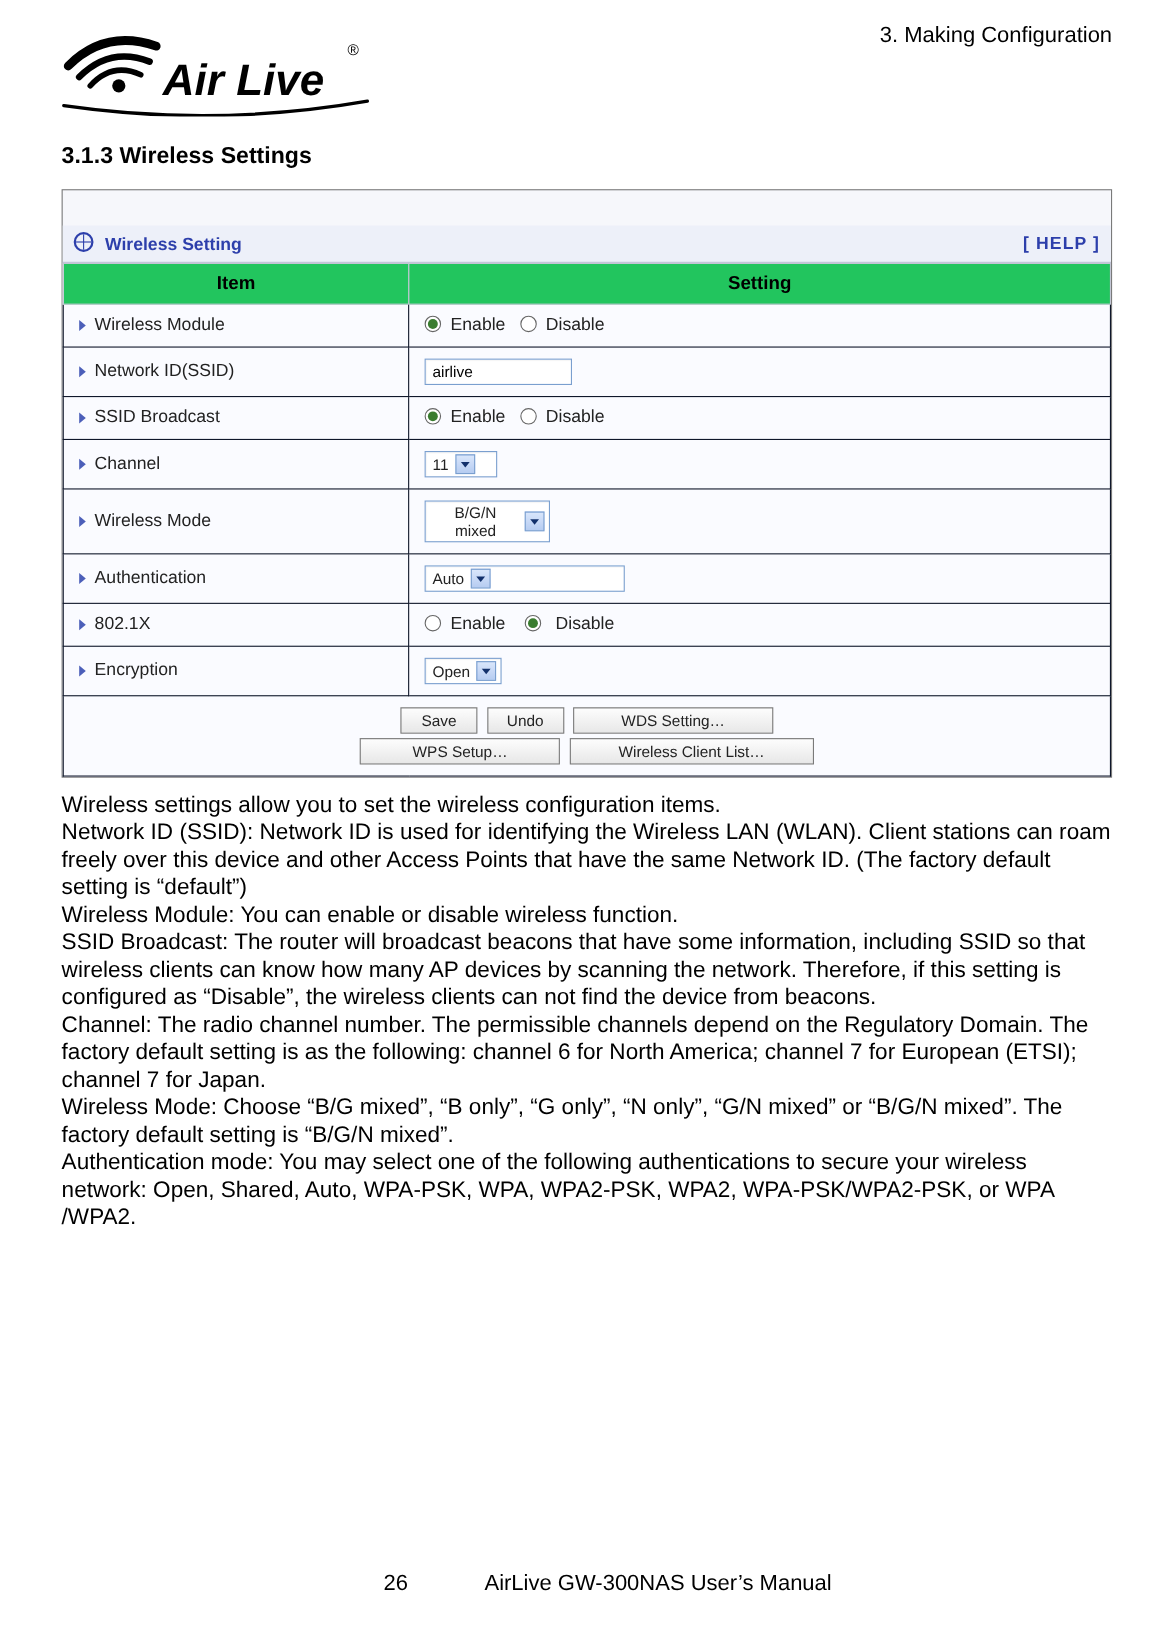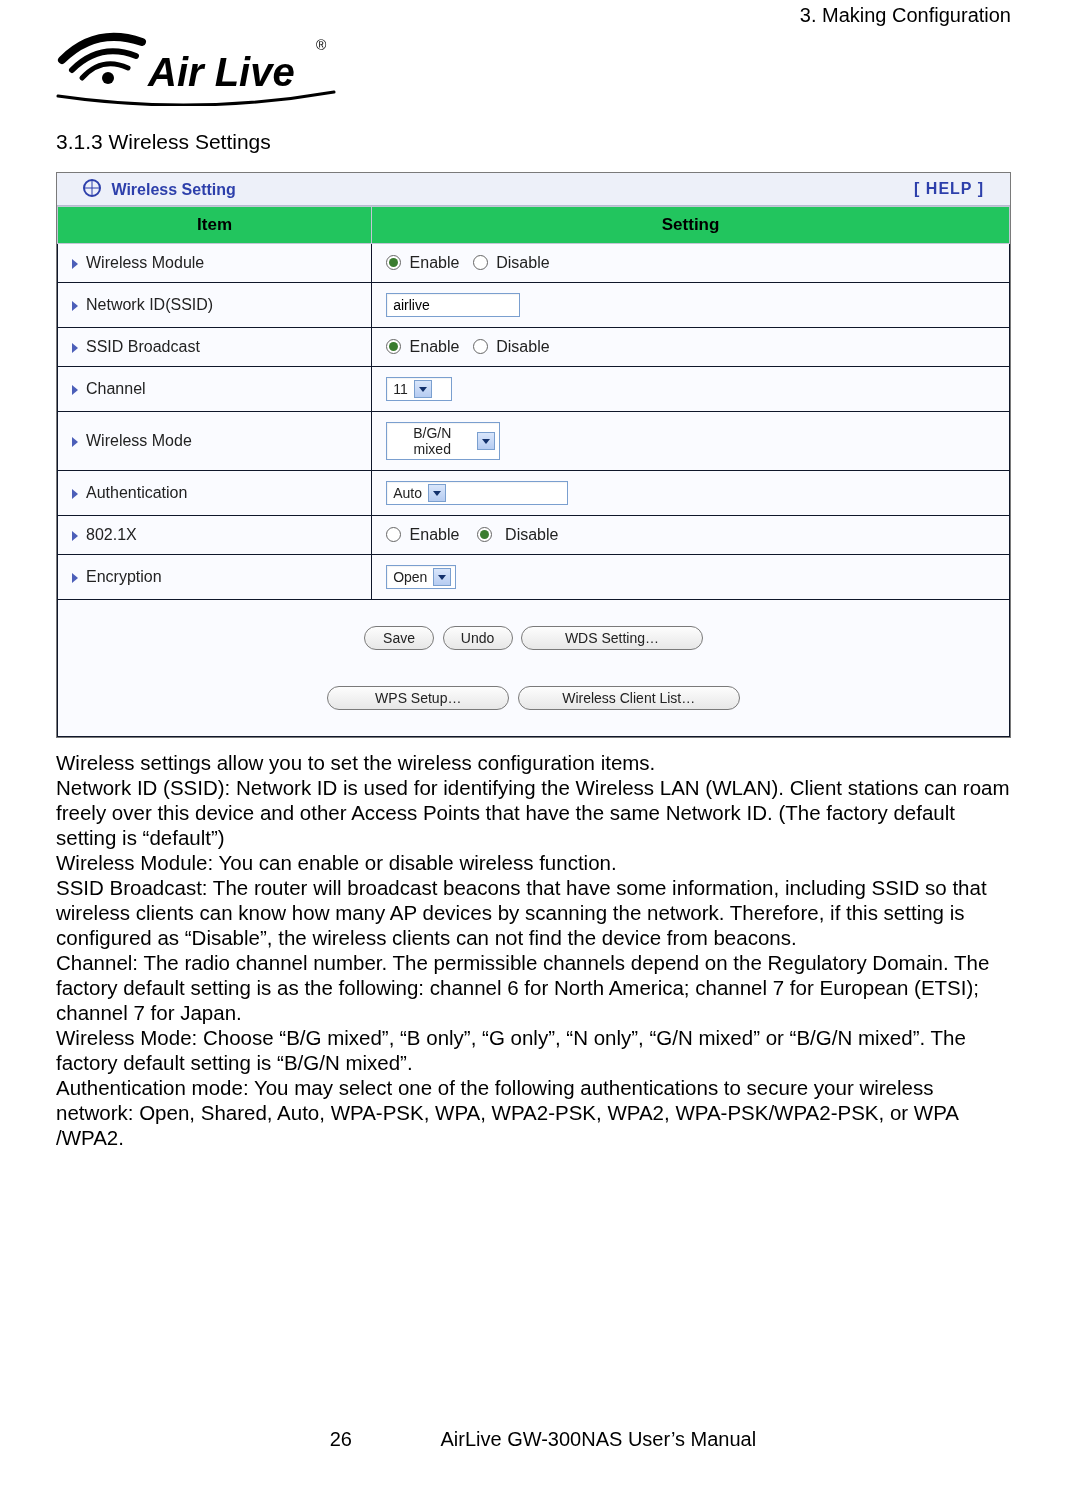--- a/index.html
+++ b/index.html
@@ -11,50 +11,51 @@
   }
   .page {
     width: 1067px;
     min-height: 1489px;
     position: relative;
     box-sizing: border-box;
     padding: 12px 56px 40px 56px;
   }
   .top-right {
     position: absolute;
-    top: 4px;
+    top: 21px;
     right: 56px;
     font-size: 20px;
   }
   .logo-wrap {
     margin-top: 8px;
     margin-bottom: 24px;
   }
   .logo-wrap svg {
     display: block;
   }
   .section-num {
-    font-weight: 400;
+    font-weight: 700;
     font-size: 21px;
     margin: 8px 0 18px 0;
   }
   .screenshot-box {
     border: 1px solid #7a7a7a;
     background: #f6f7fb;
   }
   .hdr-top {
     display: flex;
     align-items: center;
     justify-content: space-between;
-    padding: 6px 26px;
+    padding: 6px 10px;
     background: #edf0f9;
     border-bottom: 1px solid #b7bcd1;
     font-size: 16px;
     color: #2d3fab;
     font-weight: 700;
+    margin-top: 32px;
   }
   .hdr-top .help {
     color: #2d3fab;
     font-weight: 700;
     letter-spacing: 1px;
   }
   .hdr-top .globe {
     display: inline-block;
     width: 14px;
     height: 14px;
@@ -182,23 +183,23 @@
     border-top: 5px solid #12306b;
   }
   .w60 { width: 54px; }
   .w110 { width: 102px; }
   .w170 { width: 170px; }
   .btn {
     display: inline-block;
     font-size: 14px;
     color: #222;
     padding: 3px 10px;
-    margin: 18px 2px;
+    margin: 2px 2px;
     border: 1px solid #7a7a7a;
-    border-radius: 12px;
+    border-radius: 0;
     background: linear-gradient(#fdfdfd, #e7e7e7);
     min-width: 48px;
   }
   .btn.wide { min-width: 160px; }
   .btn.xwide { min-width: 200px; }
   .explain {
     font-size: 20.5px;
     line-height: 1.22;
     margin-top: 12px;
     margin-bottom: 48px;
@@ -207,21 +208,21 @@
     position: absolute;
     bottom: 38px;
     left: 0;
     width: 100%;
     text-align: center;
     font-size: 20px;
   }
   .footer .pg {
     display: inline-block;
     width: 60px;
-    text-align: center;
+    text-align: right;
   }
   .footer .man {
     display: inline-block;
     margin-left: 64px;
   }
 </style>
 </head>
 <body>
 
 <div class="page">

